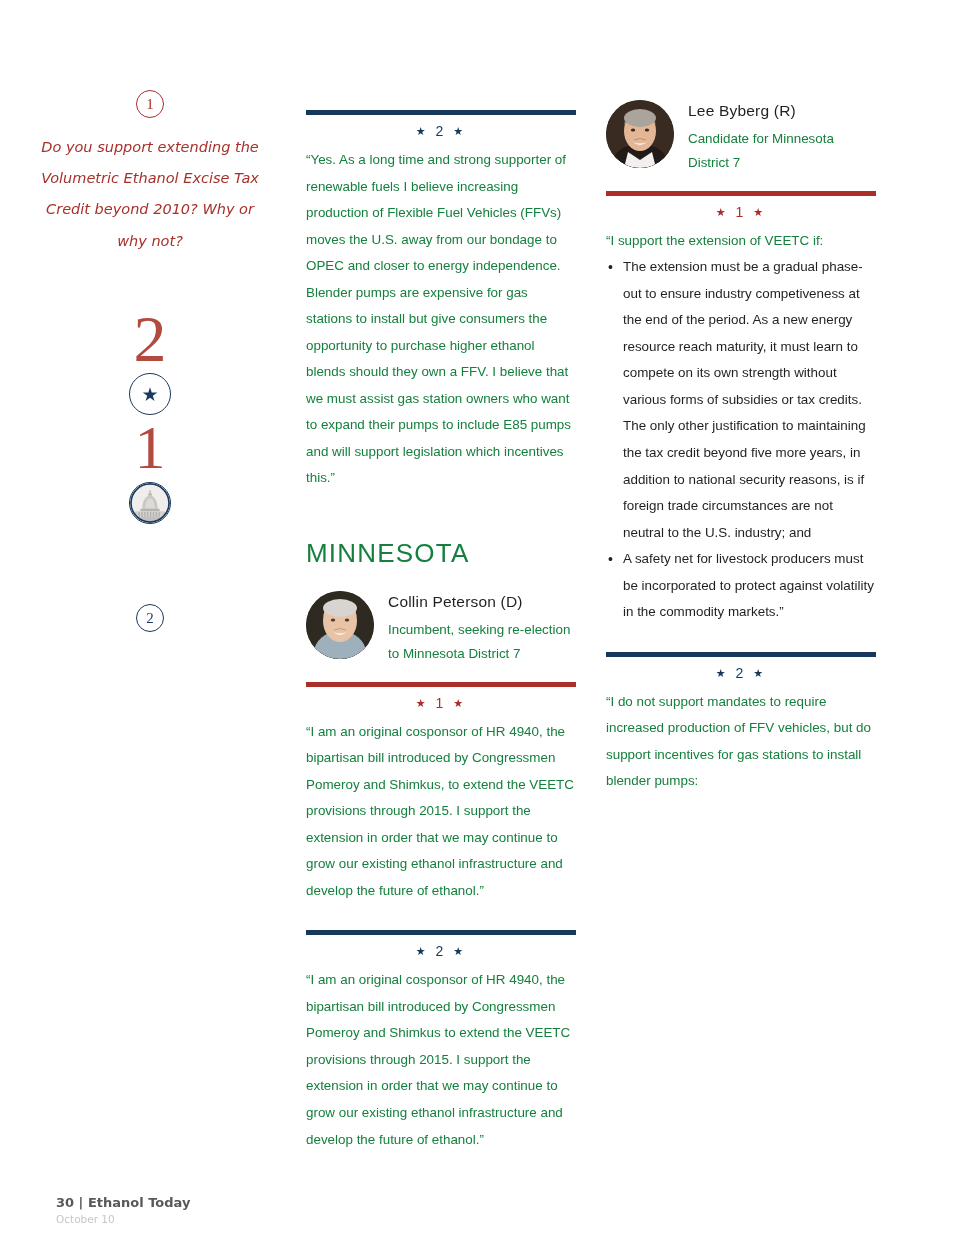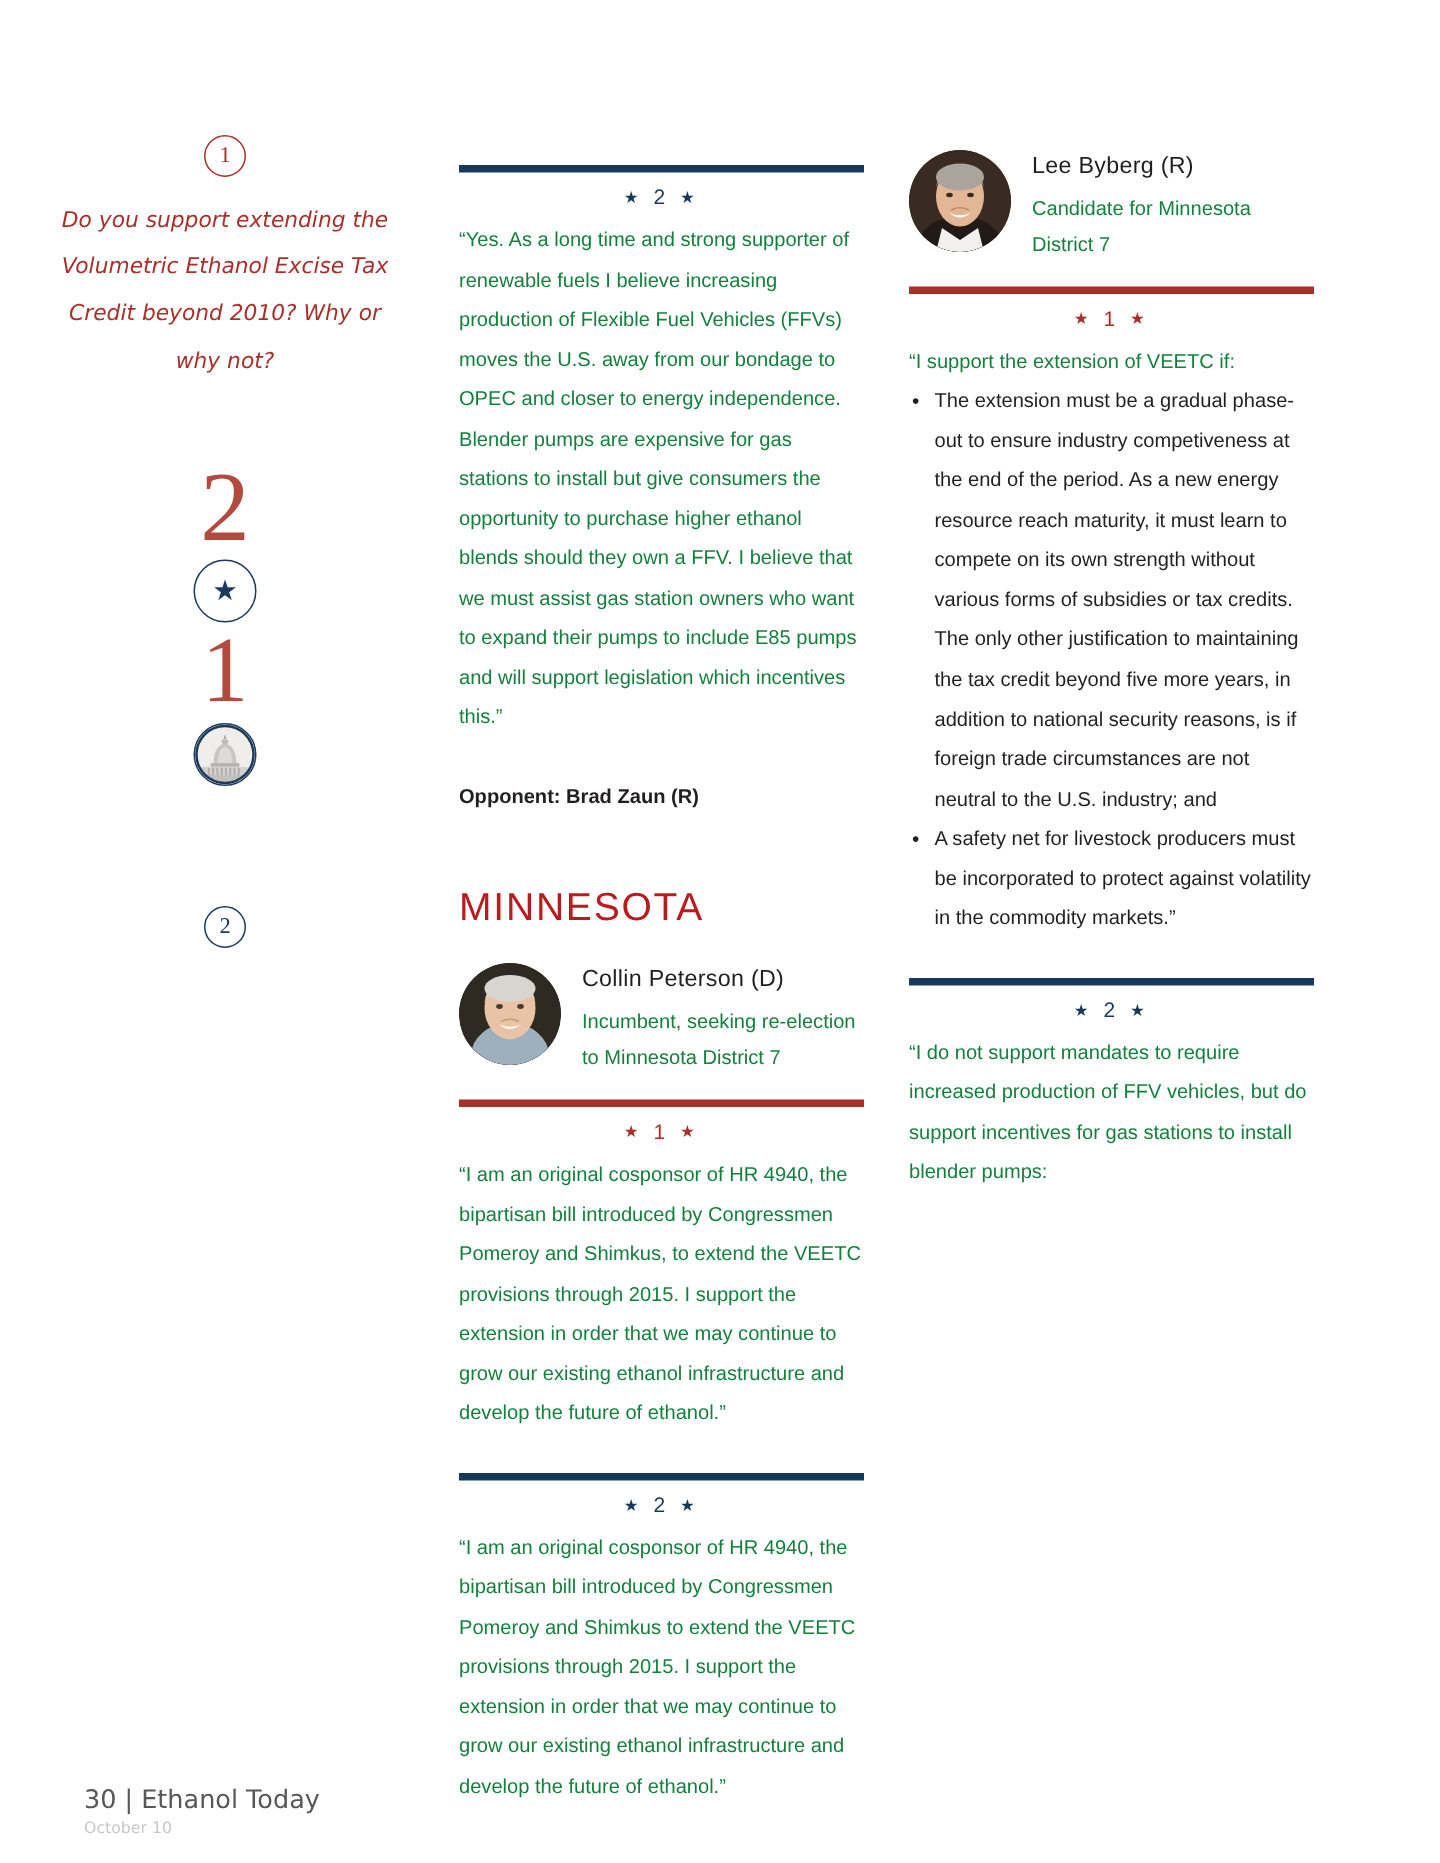--- a/index.html
+++ b/index.html
@@ -73,22 +73,22 @@
   .logo-circle.capitol { margin-top: 6px; background: #f3f2f0; }
   .capitol-svg { width: 100%; height: 100%; display: block; }
 
   
   .footer {
     position: absolute;
     left: 56px; bottom: 16px;
     line-height: 1.35;
   }
   .footer-line1 {
-    font-size: 17px;
-    font-weight: normal;
+    font-size: 13px;
+    font-weight: bold;
     color: #58585b;
     font-family: "DejaVu Sans", sans-serif;
   }
   .footer-line2 {
     font-size: 10.5px;
     color: #c7c7c7;
     font-family: "DejaVu Sans", sans-serif;
   }
 
   
@@ -133,21 +133,21 @@
   .opponent {
     font-size: 13.4px;
     line-height: 1.9;
     font-weight: bold;
     margin-top: 26px;
     color: #231f20;
   }
 
   .state-heading {
     font-size: 26px;
-    color: #b91c1c;
+    color: #15803d;
     letter-spacing: 1.2px;
     font-weight: 400;
     margin: 46px 0 22px 0;
     font-family: "Liberation Sans", sans-serif;
   }
 
   
   .cand {
     display: flex;
     align-items: flex-start;
@@ -253,21 +253,20 @@
 
 <div class="col-mid">
 
   <div class="rule navy"></div>
   <div class="qnum navy">
     <span class="star">★</span>
     <span>2</span>
     <span class="star">★</span>
   </div>
   <p class="body">“Yes. As a long time and strong supporter of renewable fuels I believe increasing production of Flexible Fuel Vehicles (FFVs) moves the U.S. away from our bondage to OPEC and closer to energy independence. Blender pumps are expensive for gas stations to install but give consumers the opportunity to purchase higher ethanol blends should they own a FFV. I believe that we must assist gas station owners who want to expand their pumps to include E85 pumps and will support legislation which incentives this.”</p>
-  <div class="opponent">Opponent: Brad Zaun (R)</div>
 
   <div class="state-heading">MINNESOTA</div>
 
   <div class="cand">
     <div class="cand-photo">
       <svg viewBox="0 0 68 68">
         <defs>
             <clipPath id="p1">
               <circle cx="34" cy="34" r="34"></circle>
             </clipPath>

